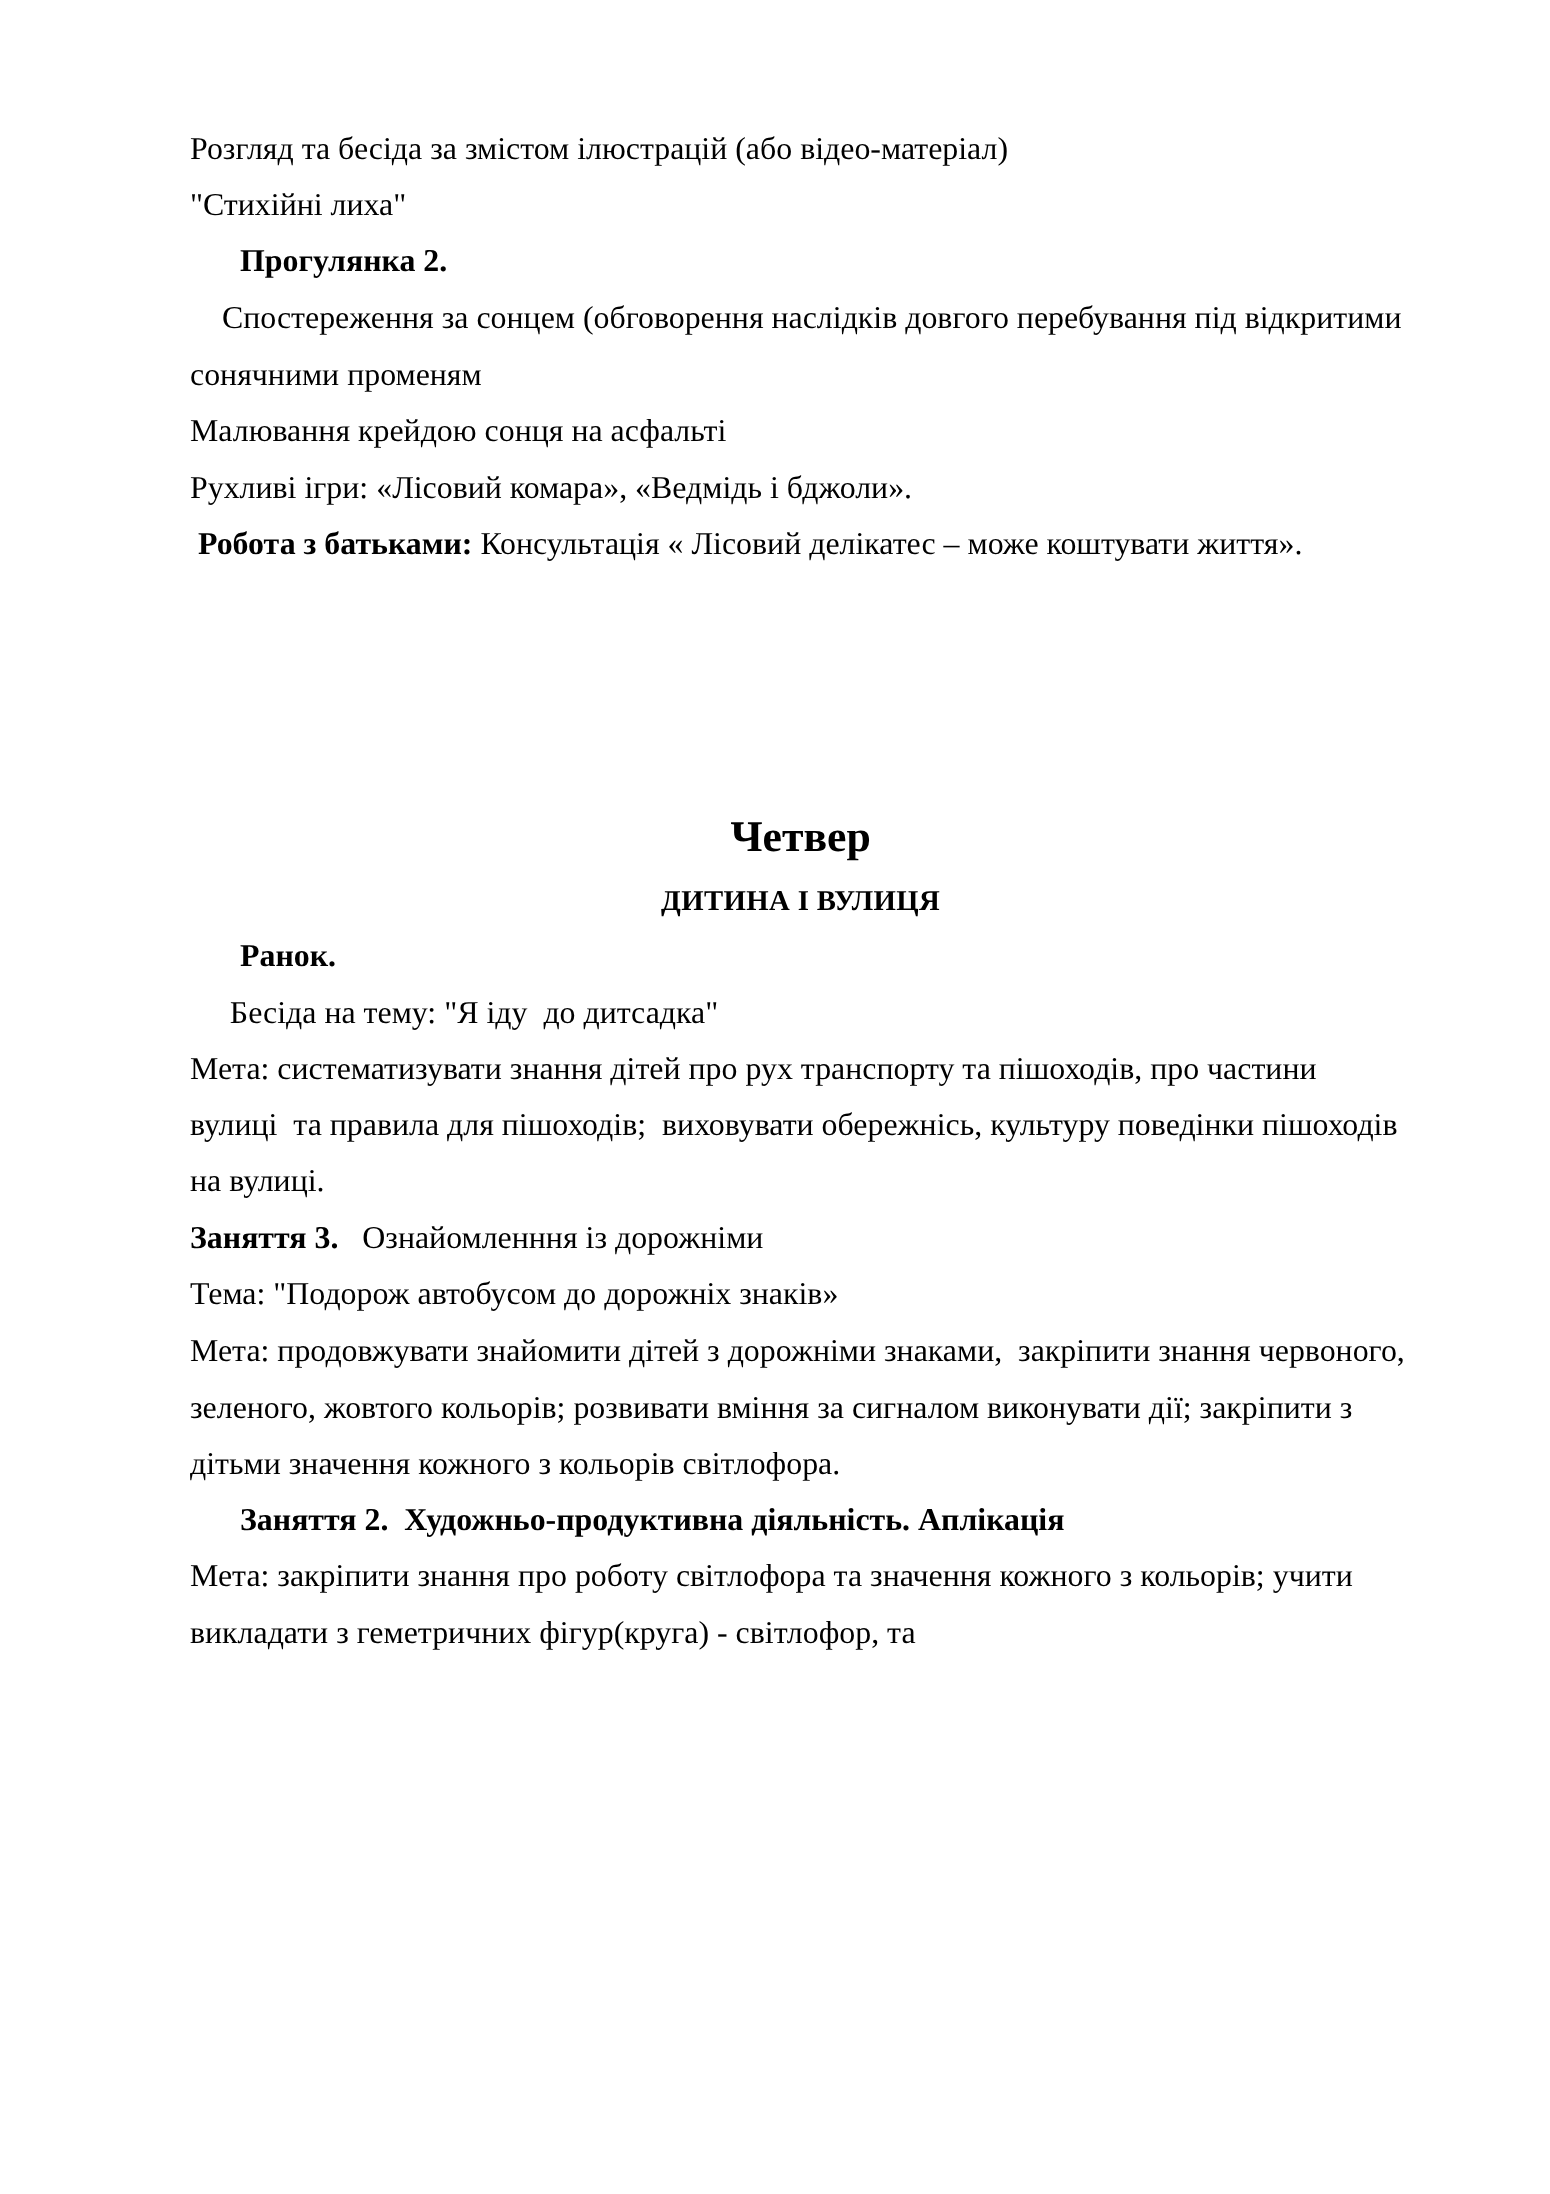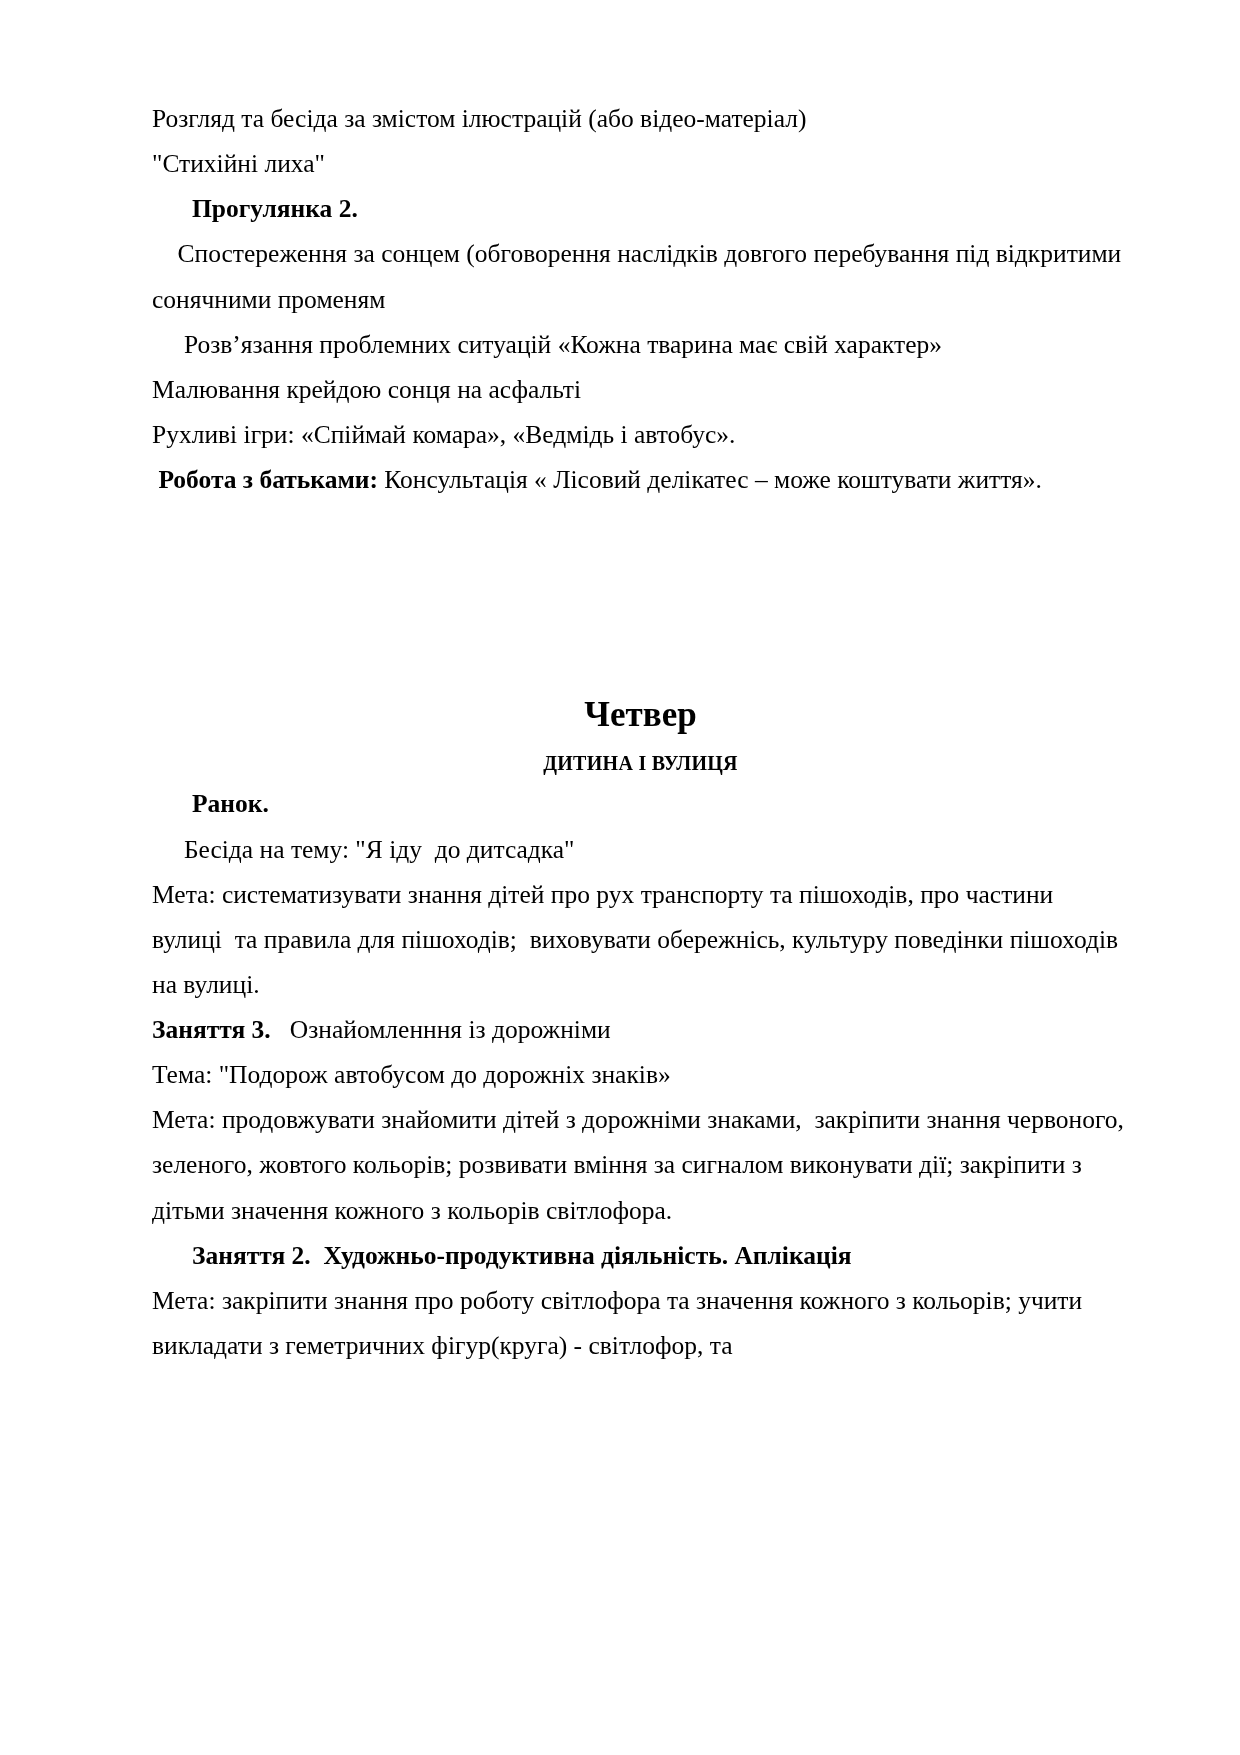--- a/index.html
+++ b/index.html
@@ -35,45 +35,44 @@
   }
   .heading-day {
     font-weight: bold;
     text-align: center;
     font-size: 35px;
     line-height: 1.77;
   }
   .heading-title {
     font-weight: bold;
     text-align: center;
-    font-size: 20px;
+    font-size: 23px;
     line-height: 1.77;
     letter-spacing: 0.3px;
   }
   .run-bold { font-weight: bold; }
 </style>
 </head>
 <body>
 
 <div class="page">
   <div class="doc-body">
 
     <p>Розгляд та бесіда за змістом ілюстрацій (або відео-матеріал)</p>
 
     <p>"Стихійні лиха"</p>
 
     <p class="b">Прогулянка 2.</p>
 
     <p>    Спостереження за сонцем (обговорення наслідків довгого перебування під відкритими сонячними променям</p>
 
-    <p>     Розв’язання проблемних ситуацій «Кожна тварина має свій характер»</p>
 
     <p>Малювання крейдою сонця на асфальті</p>
 
-    <p>Рухливі ігри: «Спіймай комара», «Ведмідь і автобус».</p>
+    <p>Рухливі ігри: «Лісовий комара», «Ведмідь і бджоли».</p>
 
     <p><span class="run-bold"> Робота з батьками:</span><span> Консультація « Лісовий делікатес – може коштувати життя».</span></p>
 
     <div class="spacer-block"></div>
 
     <p class="heading-day">Четвер</p>
 
     <p class="heading-title">ДИТИНА І ВУЛИЦЯ</p>
 
     <p class="b">Ранок.</p>

